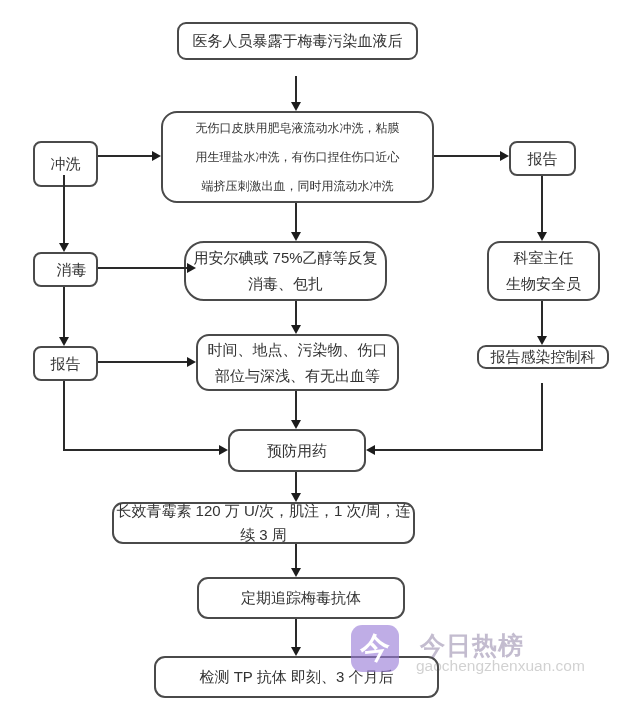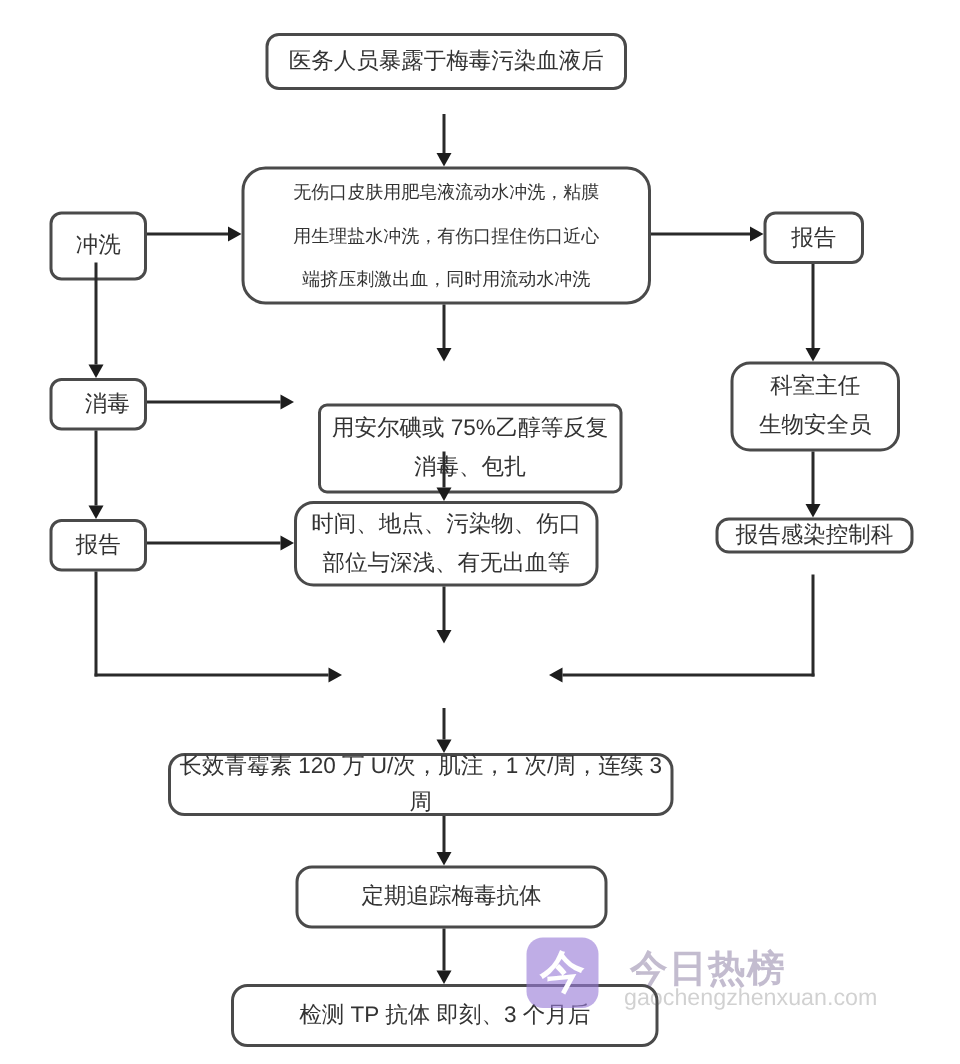--- a/index.html
+++ b/index.html
@@ -52,28 +52,29 @@
 
   <div class="node" style="left:33px;top:346px;width:65px;height:35px;border-radius:8px;">报告</div>
 
   <div class="node" style="left:509px;top:141px;width:67px;height:35px;border-radius:8px;">报告</div>
 
   <div class="node n-two" style="left:487px;top:241px;width:113px;height:60px;border-radius:13px;">科室主任
 生物安全员</div>
 
   <div class="node" style="left:477px;top:345px;width:132px;height:24px;border-radius:9px;">报告感染控制科</div>
 
-  <div class="node n-two" style="left:212px;top:241px;width:203px;height:60px;border-radius:6px;margin-top:28px;">用安尔碘或 75%乙醇等反复
+  <div class="node n-two" style="left:184px;top:241px;width:203px;height:60px;border-radius:20px;">用安尔碘或 75%乙醇等反复
 消毒、包扎</div>
 
   <div class="node n-two" style="left:196px;top:334px;width:203px;height:57px;border-radius:13px;">时间、地点、污染物、伤口
 部位与深浅、有无出血等</div>
 
+  <div class="node" style="left:228px;top:429px;width:138px;height:43px;border-radius:11px;">预防用药</div>
 
-  <div class="node" style="left:112px;top:502px;width:337px;height:42px;border-radius:11px;">长效青霉素 120 万 U/次，肌注，1 次/周，连续 3 周</div>
+  <div class="node" style="left:112px;top:502px;width:303px;height:42px;border-radius:11px;">长效青霉素 120 万 U/次，肌注，1 次/周，连续 3 周</div>
 
   <div class="node" style="left:197px;top:577px;width:208px;height:42px;border-radius:11px;">定期追踪梅毒抗体</div>
 
   <div class="node" style="left:154px;top:656px;width:285px;height:42px;border-radius:11px;">检测 TP 抗体 即刻、3 个月后</div>
 
   <div class="vline" style="left:295px;top:76px;height:26px;"></div>
   <div class="head-down" style="left:291px;top:102px;"></div>
 
   <div class="vline" style="left:63px;top:175px;height:68px;"></div>
   <div class="head-down" style="left:59px;top:243px;"></div>

